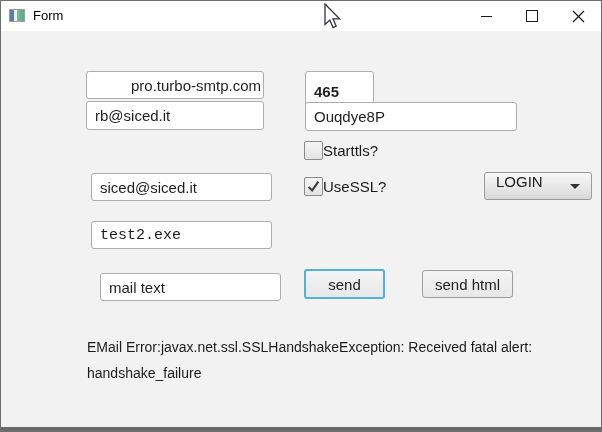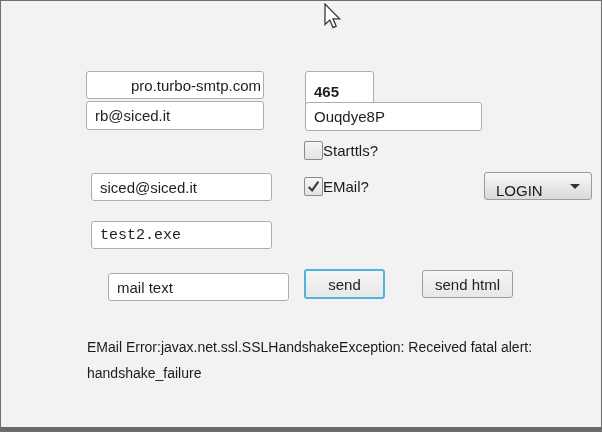--- a/index.html
+++ b/index.html
@@ -45,41 +45,41 @@
     position:absolute; box-sizing:border-box;
     border:1px solid #adadad; border-radius:3px;
     background:#ffffff; color:#1f1f1f;
     font-family:"Liberation Sans","DejaVu Sans",sans-serif;
     font-size:15px; padding:0 0 0 8px; outline:none;
   }
   .tf.bold { font-weight:bold; }
   .f-host  { left:84px;  top:40px;  width:178px; height:28px;padding-left:44px; }
   .f-port  { left:303px; top:40px;  width:69px;  height:40px; }
   .f-user  { left:84px;  top:70px;  width:178px; height:29px; }
-  .f-pass  { left:303px; top:71px;  width:177px; height:29px; }
+  .f-pass  { left:303px; top:71px;  width:212px; height:29px; }
   .f-from  { left:89px;  top:142px; width:181px; height:28px; }
   .f-attach{ left:89px;  top:190px; width:181px; height:28px;font-family:Liberation Mono, monospace; }
-  .f-mail  { left:106px;  top:242px; width:181px; height:28px; }
+  .f-mail  { left:98px;  top:242px; width:181px; height:28px; }
   .cb-row { position:absolute; display:flex; align-items:center; }
   .cb-starttls { left:302px; top:110px; }
   .cb-usessl   { left:302px; top:146px; }
   .cb-box {
     width:19px; height:19px; box-sizing:border-box;
     border:1px solid #8b8b8b; border-radius:2px;
     background:linear-gradient(#f6f6f6,#e2e2e2);
     display:flex; align-items:center; justify-content:center;
   }
   .cb-box svg { display:none; }
   .cb-box.checked svg { display:block; }
   .cb-label { font-size:15px; color:#1a1a1a; }
   .combo {
     position:absolute; left:482px; top:141px; width:108px; height:28px;
     box-sizing:border-box; border:1px solid #9a9a9a; border-radius:3px;
     background:linear-gradient(#f8f8f8,#d9d9d9);
-    display:flex; align-items:flex-end; font-size:15px; color:#1a1a1a;
+    display:flex; align-items:flex-start; font-size:15px; color:#1a1a1a;
     padding-left:11px; cursor:default;
   }
   .combo-arrow {
     position:absolute; right:11px; top:11px;
     width:0; height:0; border-left:5px solid transparent;
     border-right:5px solid transparent; border-top:5px solid #333;
   }
   .btn {
     position:absolute; box-sizing:border-box; border-radius:3px;
     background:linear-gradient(#f4f4f4,#e7e7e7);
@@ -99,20 +99,36 @@
     position:absolute; left:85px; top:303px; width:458px;
     font-size:14px; line-height:26px; color:#1b1b1b;
   }
   .cursor { position:absolute; left:320px; top:2px; pointer-events:none; }
 </style>
 </head>
 <body>
 
 <div class="window">
 
+  <div class="titlebar">
+    <div class="app-icon"></div>
+    <div class="title-text">Form</div>
+    <div class="win-btn btn-min">
+      <span class="min-glyph"></span>
+    </div>
+    <div class="win-btn btn-max">
+      <span class="max-glyph"></span>
+    </div>
+    <div class="win-btn btn-close">
+      <svg width="13" height="13" viewBox="0 0 13 13">
+        <line x1="1" y1="1" x2="12" y2="12" stroke="#1a1a1a" stroke-width="1.2"></line>
+        <line x1="12" y1="1" x2="1" y2="12" stroke="#1a1a1a" stroke-width="1.2"></line>
+      </svg>
+    </div>
+  </div>
 
   <div class="content">
 
     <input class="tf f-host" type="text" value="pro.turbo-smtp.com" style="">
     <input class="tf f-port bold" type="text" value="465" style="">
     <input class="tf f-user" type="text" value="rb@siced.it" style="">
     <input class="tf f-pass" type="text" value="Ouqdye8P" style="">
 
     <div class="cb-row cb-starttls">
       <span class="cb-box">
@@ -122,21 +138,21 @@
     </div>
 
     <input class="tf f-from" type="text" value="siced@siced.it" style="">
 
     <div class="cb-row cb-usessl">
       <span class="cb-box checked">
         <svg width="15" height="15" viewBox="0 0 17 17">
           <polyline points="3,9 7,13 14,3" fill="none" stroke="#3d3d3d" stroke-width="2.4"></polyline>
         </svg>
       </span>
-      <span class="cb-label">EMail?</span>
+      <span class="cb-label">UseSSL?</span>
     </div>
 
     <div class="combo">
       <span>LOGIN</span>
       <span class="combo-arrow"></span>
     </div>
 
     <input class="tf f-attach" type="text" value="test2.exe" style="">
 
     <input class="tf f-mail" type="text" value="mail text" style="">

